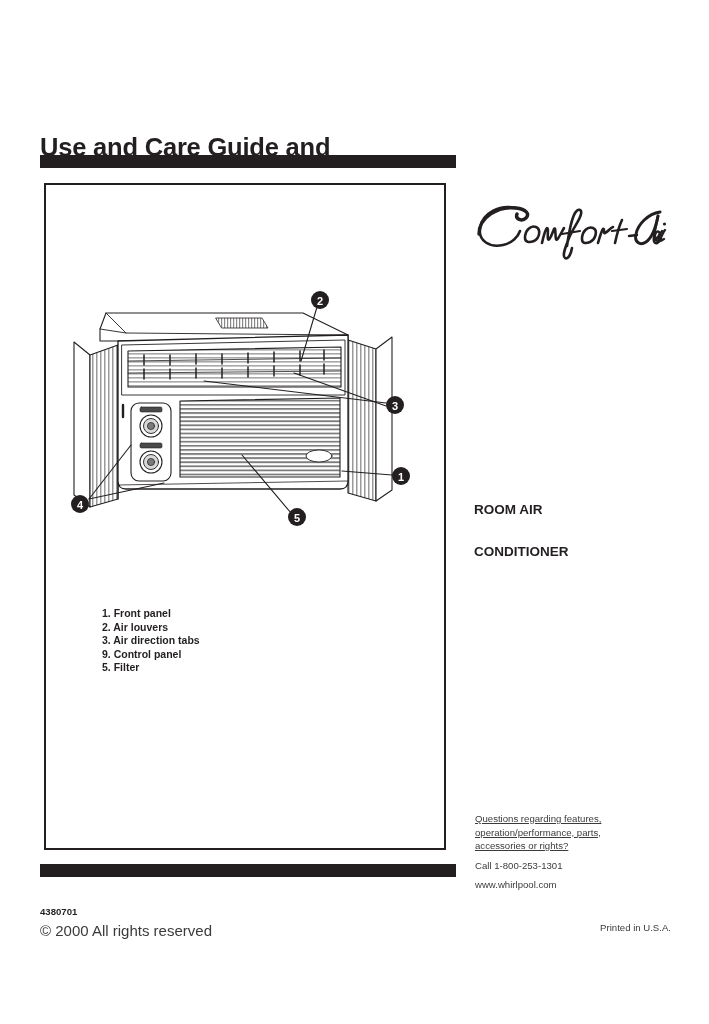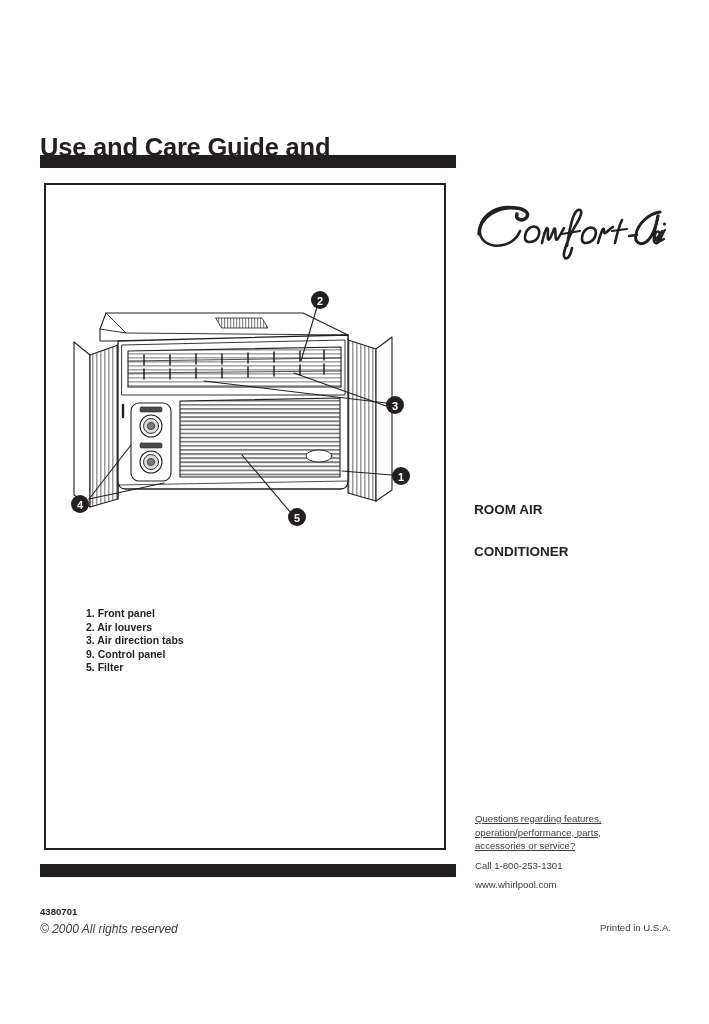--- a/index.html
+++ b/index.html
@@ -64,21 +64,21 @@
     position: absolute;
     left: 10px;
     top: 100px;
     width: 380px;
     height: 245px;
   }
 
   
   .legend {
     position: absolute;
-    left: 40px;
+    left: 56px;
     top: 422px;
     font-size: 10.5px;
     font-weight: bold;
     line-height: 1.29;
     color: #231f20;
   }
   .legend-item { white-space: nowrap; }
 
   
   .brand-logo {
@@ -118,23 +118,22 @@
     left: 40px;
     top: 906px;
     font-size: 9.6px;
     font-weight: bold;
     color: #231f20;
   }
   .footer-copy {
     position: absolute;
     left: 40px;
     top: 922px;
-    font-size: 12px;
+    font-size: 15px;
     color: #3b3b3b;
-    font-style: italic;
   }
   .footer-printed {
     position: absolute;
     right: 38px;
     top: 922px;
     font-size: 9.6px;
     color: #3b3b3b;
     text-align: right;
   }
 
@@ -344,21 +343,21 @@
 
 <div class="product-name">
   <span class="line">ROOM AIR</span>
   <span class="line">CONDITIONER</span>
 </div>
 
 <div class="contact">
   <p class="para">
     <span class="ln">Questions regarding features,</span>
     <span class="ln">operation/performance, parts,</span>
-    <span class="ln">accessories or service?</span>
+    <span class="ln">accessories or rights?</span>
   </p>
   <p class="para">Call 1-800-253-1301</p>
   <p class="para">www.whirlpool.com</p>
 </div>
 
 <div class="rule-bottom"></div>
 
 <div class="footer-partno">4380701</div>
 <div class="footer-copy">© 2000 All rights reserved</div>
 <div class="footer-printed">Printed in U.S.A.</div>

